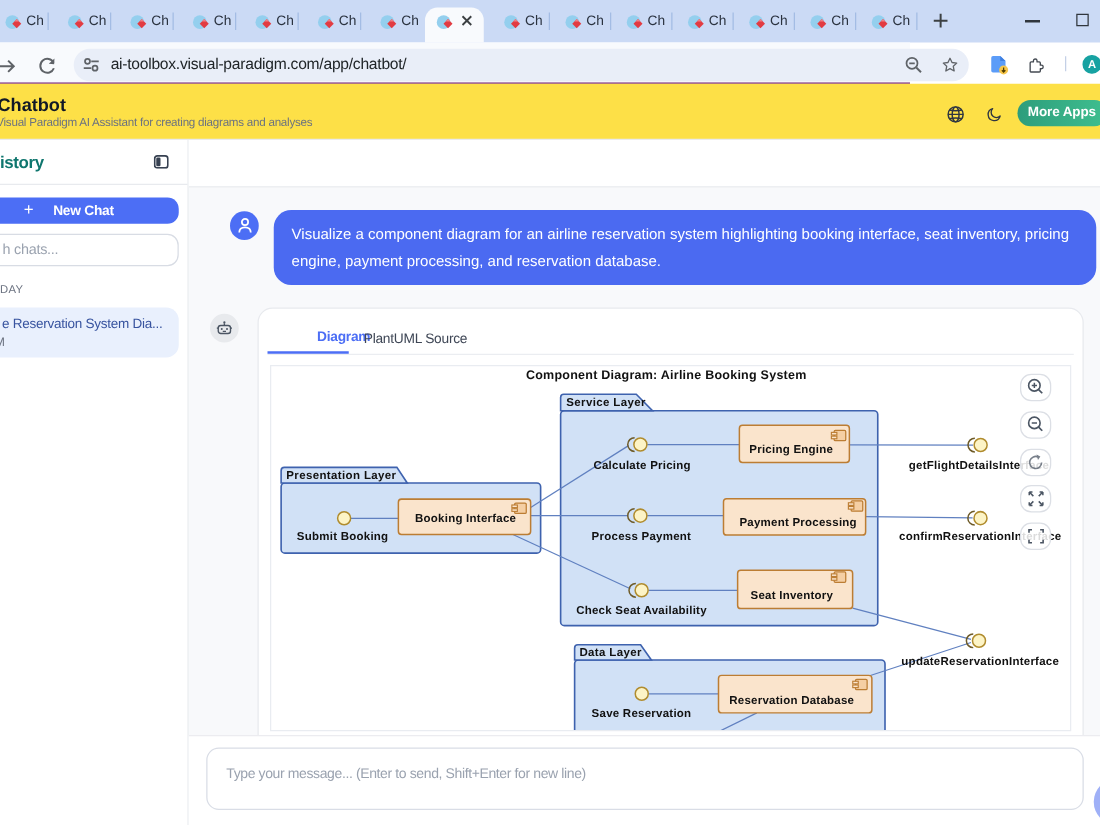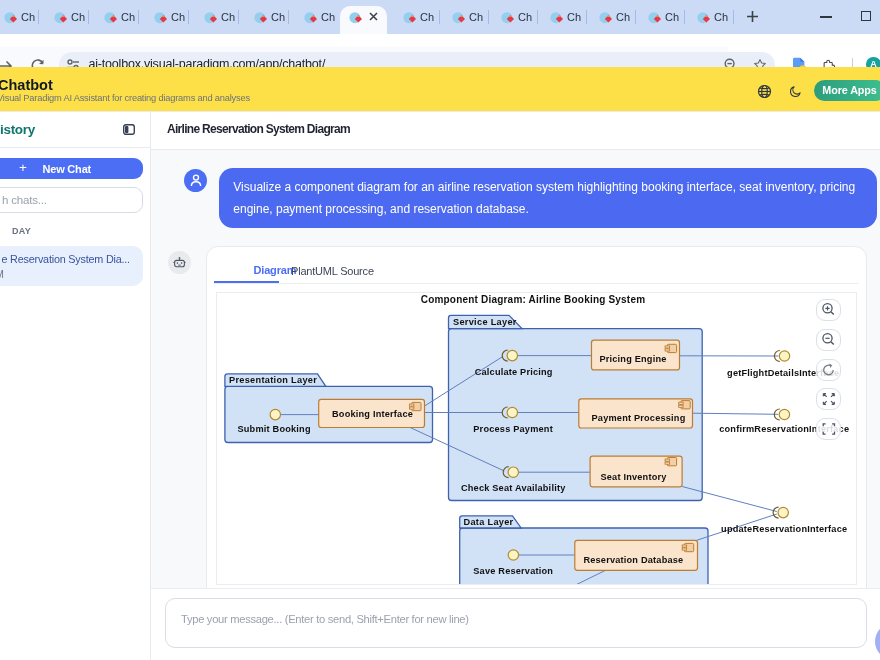--- a/index.html
+++ b/index.html
@@ -122,21 +122,21 @@
     <div class="abs" style="left:586px;top:10px;width:1px;height:14px;background:#a3bce4;"></div>
     <div class="abs" style="left:635px;top:10px;width:1px;height:14px;background:#a3bce4;"></div>
     <div class="abs" style="left:684px;top:10px;width:1px;height:14px;background:#a3bce4;"></div>
     <div class="abs" style="left:733px;top:10px;width:1px;height:14px;background:#a3bce4;"></div>
 
     <svg class="abs" style="left:745px;top:9px" width="15" height="15" viewBox="0 0 15 15">
         <path d="M7.5 2 V13 M2 7.5 H13" stroke="#3c4043" stroke-width="1.6"></path>
       </svg>
   </div>
 
-  <div class="abs" id="toolbar" style="left:0;top:34px;width:728px;height:33px;background:#f8fafd;border-bottom:1px solid #701a75;margin-top:13px;">
+  <div class="abs" id="toolbar" style="left:0;top:34px;width:728px;height:33px;background:#f8fafd;border-bottom:1px solid #701a75;">
 
     <svg class="abs" style="left:-3px;top:13px" width="16" height="12" viewBox="0 0 16 12">
         <path d="M1 6 H14 M9.5 1.5 L14 6 L9.5 10.5" stroke="#5f6368" stroke-width="1.6" fill="none"></path>
       </svg>
 
     <svg class="abs" style="left:30px;top:11px" width="15" height="15" viewBox="0 0 15 15">
         <path d="M12.9 5.2 A5.6 5.6 0 1 0 13.1 9.6" stroke="#5f6368" stroke-width="1.6" fill="none"></path>
         <path d="M13.6 1.8 L13.3 6.3 L9 5.9 Z" fill="#5f6368"></path>
       </svg>
 
@@ -202,31 +202,30 @@
       </svg>
     <div class="abs" style="left:0;top:35px;width:151px;height:1px;background:#e8eaee;"></div>
 
     <div class="abs" style="left:-14px;top:45.5px;width:156.5px;height:21.5px;border-radius:9px;background:#4c6ef5;"></div>
     <div class="abs" style="left:19px;top:48px;font-size:13.5px;font-weight:400;color:#fff;">+</div>
     <div class="abs" style="left:42.5px;top:50.5px;font-size:11px;font-weight:bold;letter-spacing:-0.2px;color:#fff;">New Chat</div>
 
     <div class="abs" style="left:-40px;top:75px;width:182.6px;height:25.5px;border-radius:9px;border:1px solid #d8dce4;background:#fff;"></div>
     <div class="abs" style="left:2px;top:82px;font-size:11.5px;letter-spacing:-0.2px;color:#9aa2af;">h chats...</div>
 
-    <div class="abs" style="left:0;top:113.5px;font-size:9px;font-weight:bold;letter-spacing:0.3px;color:#6b7280;margin-left:12px;">DAY</div>
+    <div class="abs" style="left:0;top:113.5px;font-size:9px;font-weight:normal;letter-spacing:0.3px;color:#6b7280;">DAY</div>
 
     <div class="abs" style="left:-20px;top:134px;width:163.2px;height:40px;border-radius:10px;background:#e9f0fd;"></div>
     <div class="abs" style="left:1.5px;top:141px;font-size:10.8px;font-weight:normal;letter-spacing:-0.2px;color:#37539f;white-space:nowrap;">e Reservation System Dia...</div>
     <div class="abs" style="left:-4.5px;top:156.5px;font-size:10px;color:#6b7280;white-space:nowrap;">M</div>
   </div>
 
   <div class="abs" id="main" style="left:151px;top:112px;width:729px;height:548px;background:#f8f9fb;">
 
     <div class="abs" style="left:0;top:0;width:729px;height:38px;background:#fff;border-bottom:1px solid #e8eaee;"></div>
-    <div class="abs" style="left:16px;top:9.5px;font-size:12px;font-weight:bold;letter-spacing:-0.7px;color:#1f2430;">Airline Reservation System Diagram</div>
 
     <div class="abs" style="left:33px;top:56.5px;width:23px;height:23px;border-radius:50%;background:#4c6ef5;"></div>
     <svg class="abs" style="left:38.5px;top:61.5px" width="12" height="13" viewBox="0 0 12 13">
         <circle cx="6" cy="3.6" r="2.5" stroke="#fff" stroke-width="1.4" fill="none"></circle>
         <path d="M1.4 12 Q1.4 7.8 6 7.8 Q10.6 7.8 10.6 12" stroke="#fff" stroke-width="1.4" fill="none"></path>
       </svg>
 
     <div class="abs" style="left:68.3px;top:56px;width:658px;height:59.5px;border-radius:14px;background:#4b6af1;"></div>
     <div class="abs" id="bub2" style="left:82.3px;top:89.5px;font-size:12px;font-weight:500;color:#fff;white-space:nowrap;">engine, payment processing, and reservation database.</div>
     <div class="abs" id="bub1" style="left:82.3px;top:67.5px;font-size:12px;font-weight:500;color:#fff;white-space:nowrap;">Visualize a component diagram for an airline reservation system highlighting booking interface, seat inventory, pricing</div>

